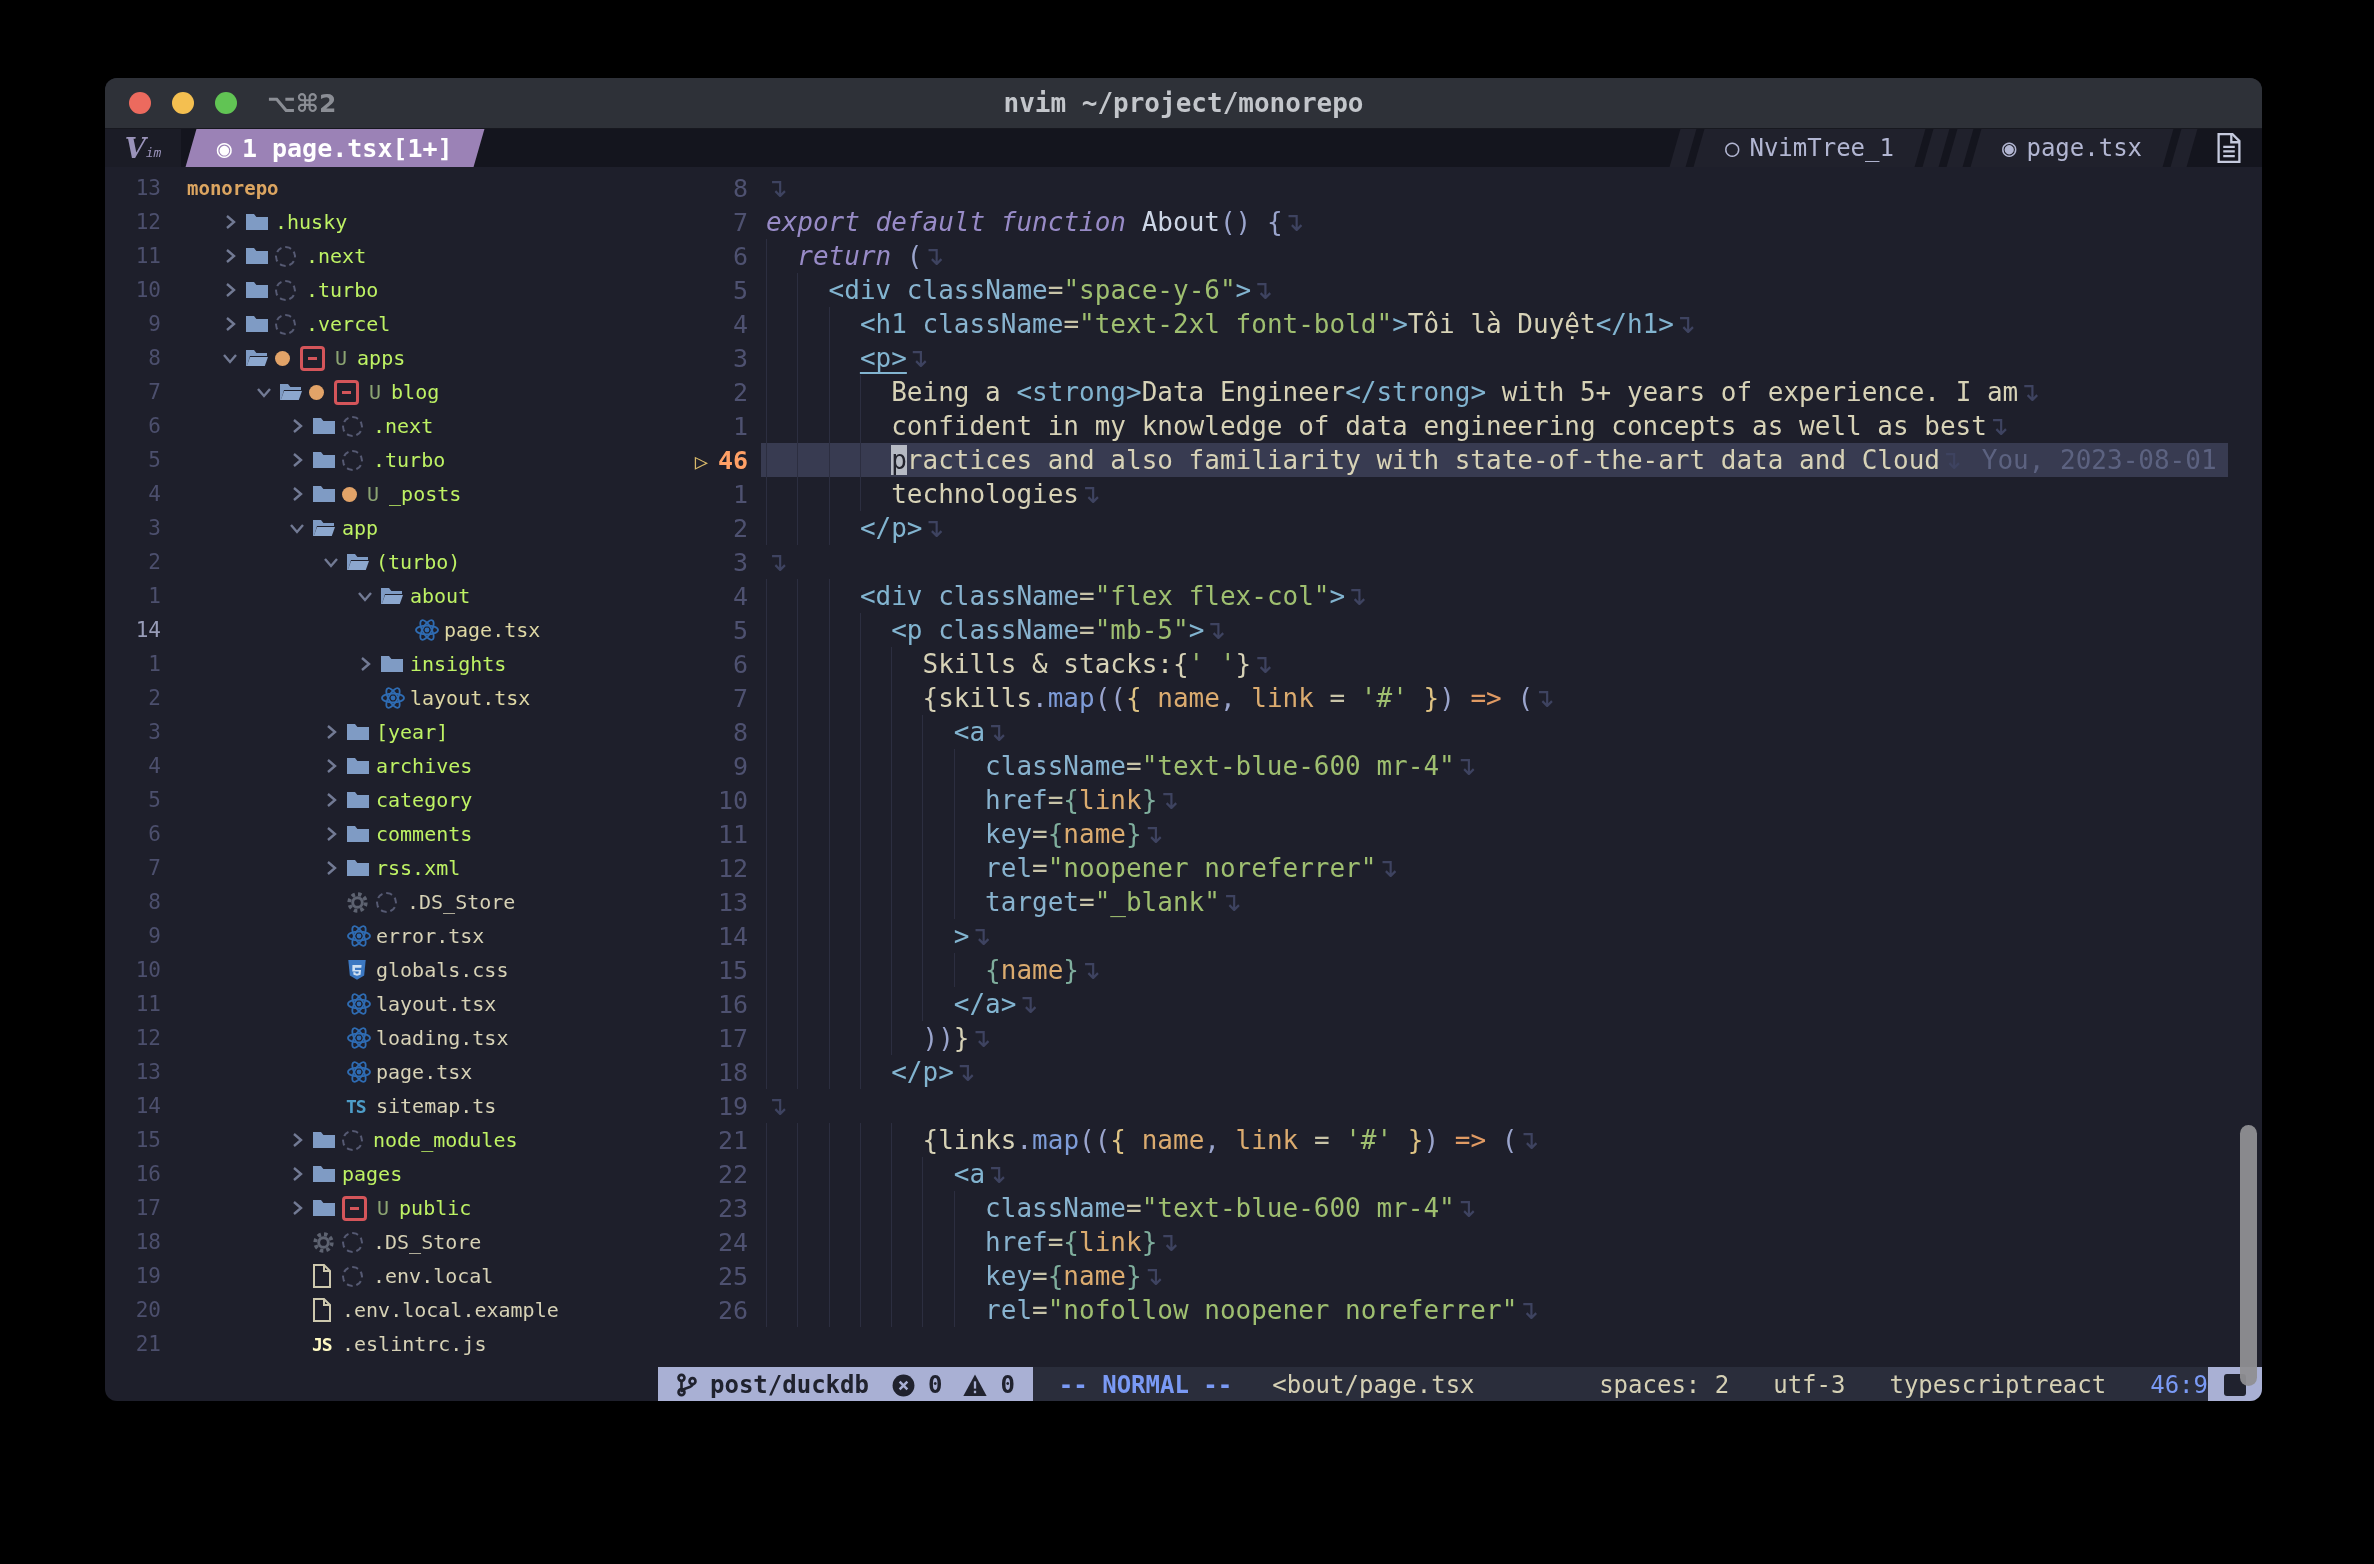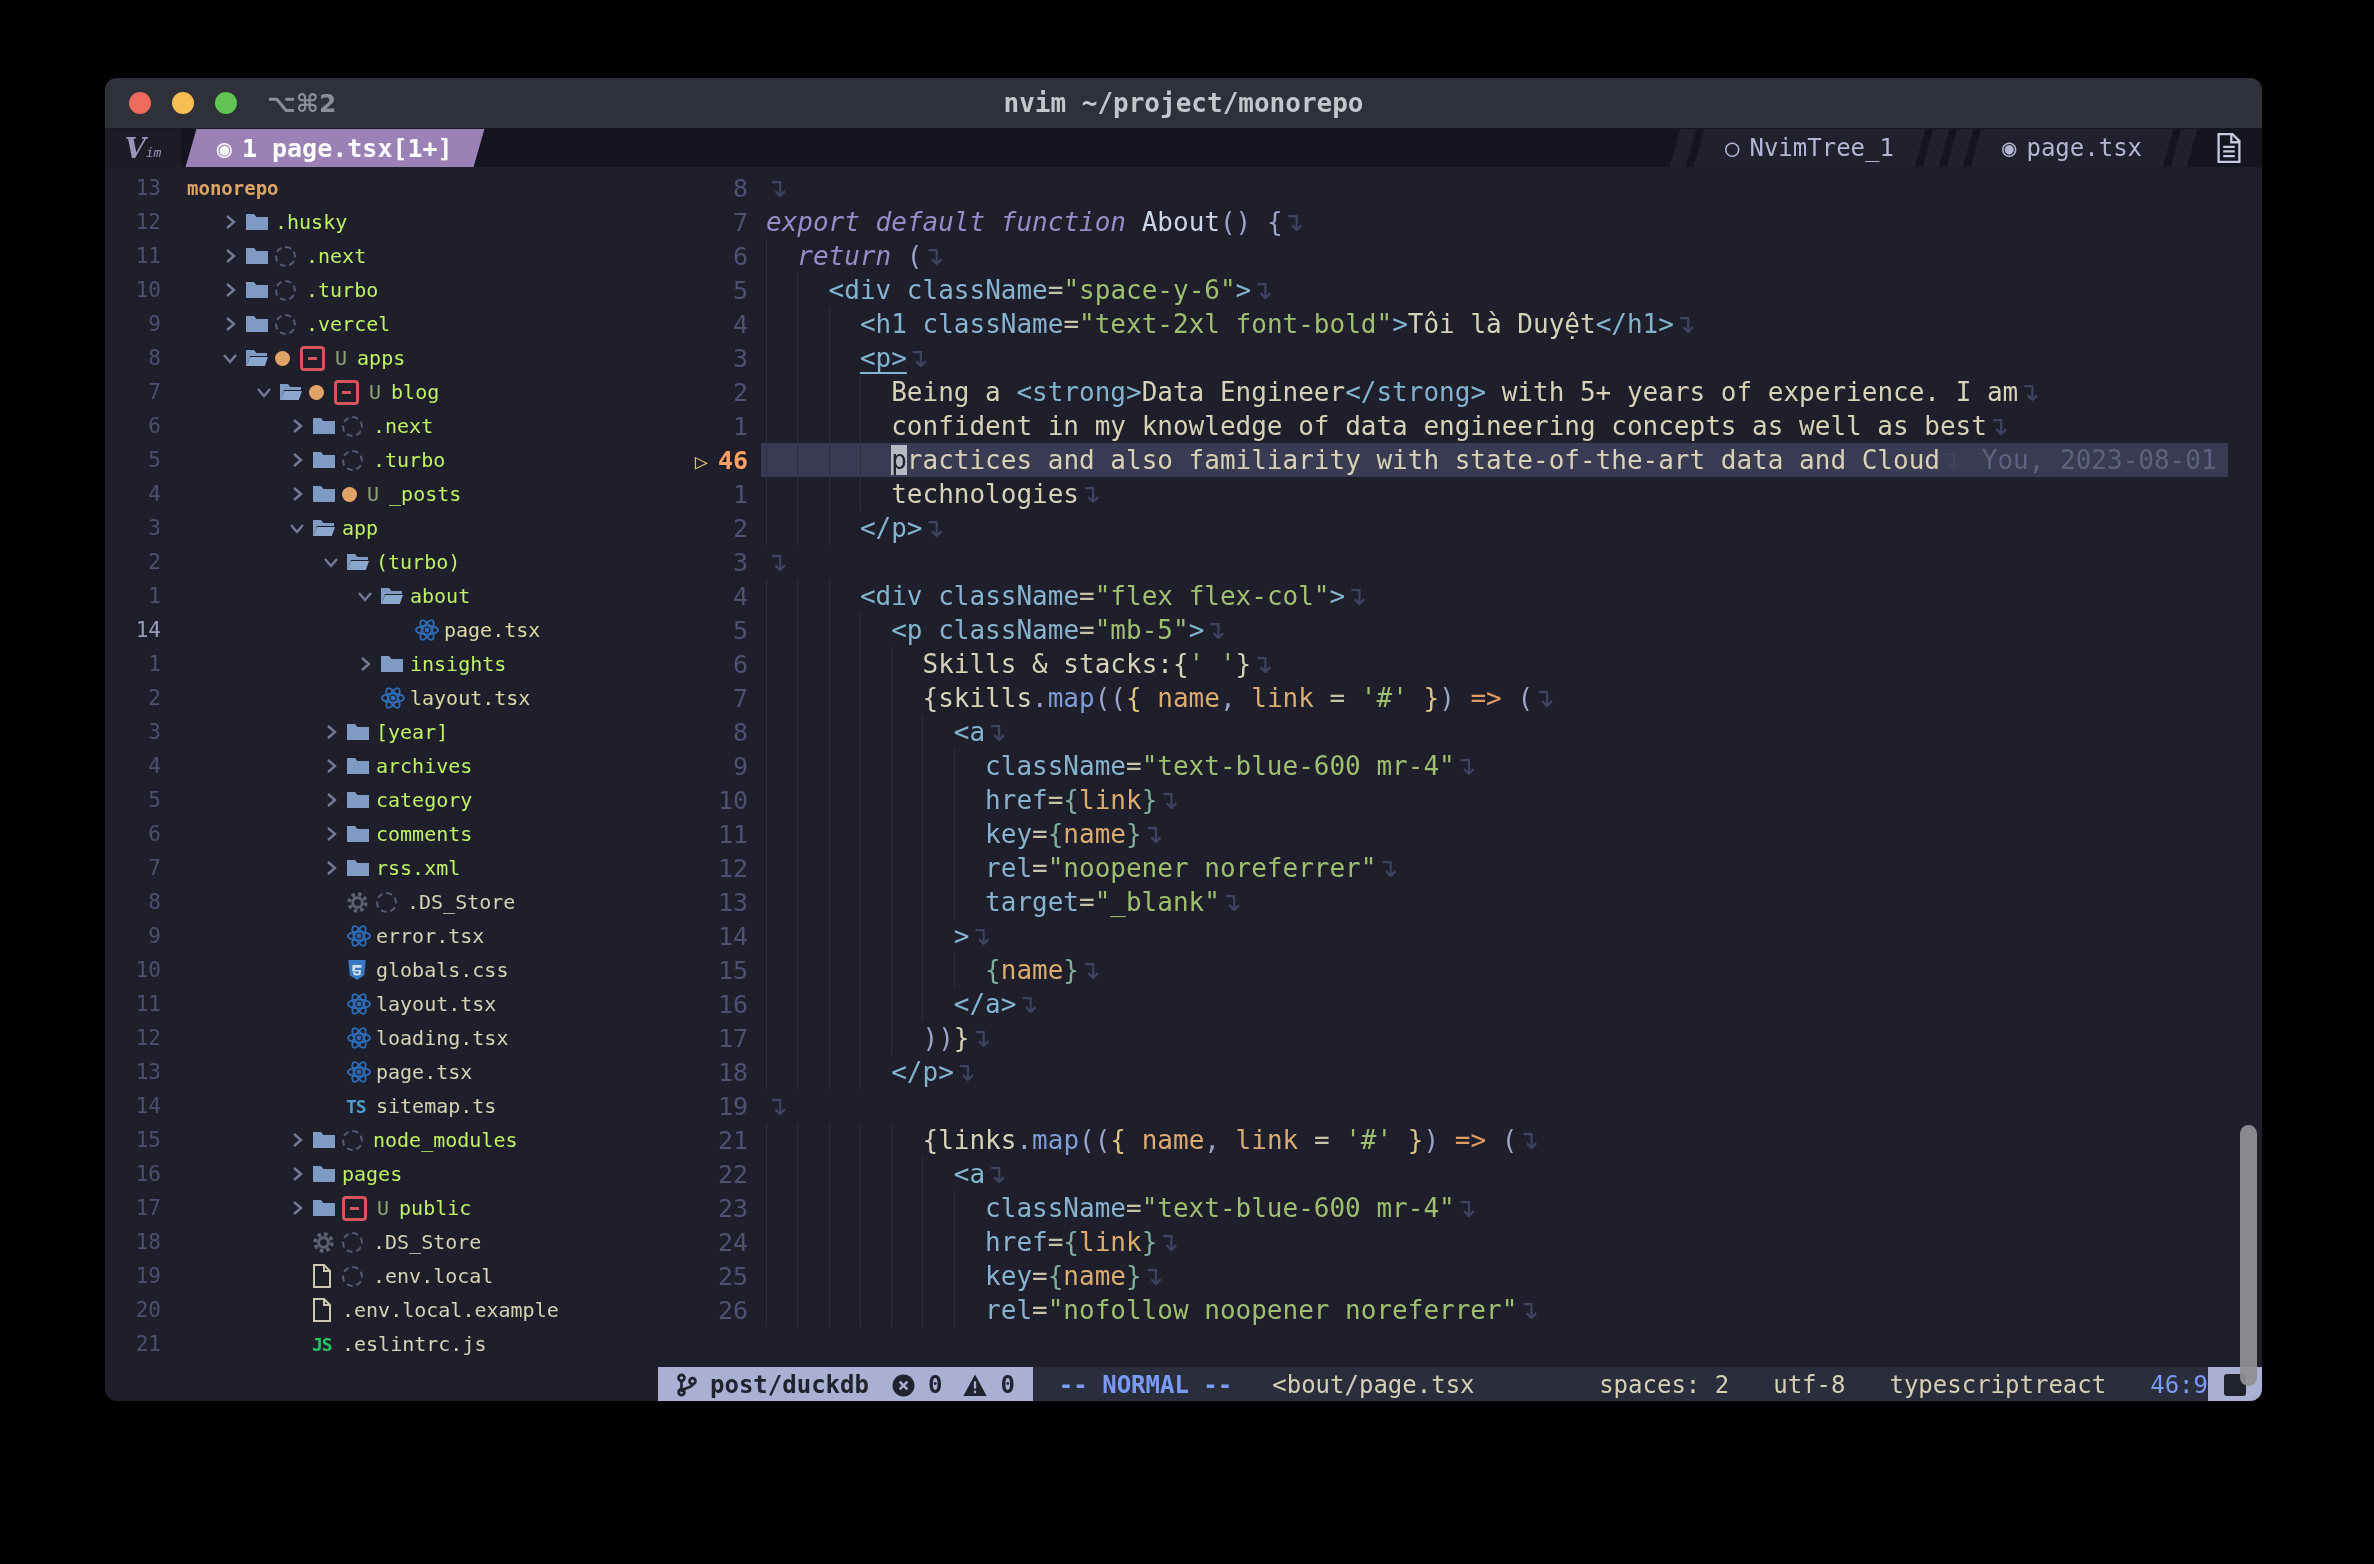--- a/index.html
+++ b/index.html
@@ -38,21 +38,21 @@
   .tname.root{color:#dca561;font-weight:bold;font-size:19px;}
   .tname.dir{color:#bef264;text-align:right;}
   .tname.file{color:#d7d2b6;}
   .tname.fileopen{color:#ded7a4;}
   .badge-ignored{width:17px;height:17px;border:2px dashed #565a73;border-radius:50%;display:inline-block;}
   .badge-dot{width:15px;height:15px;border-radius:50%;background:#e2a368;display:inline-block;}
   .badge-box{width:19px;height:19px;border:3px solid #d4555a;border-radius:4px;display:inline-flex;align-items:center;justify-content:center;}
   .badge-box i{width:9px;height:3px;background:#d4555a;display:block;}
   .badge-u{color:#8ba372;font-size:20px;}
   .tsmini{font-weight:bold;font-size:18px;color:#4e9dc8;letter-spacing:-1px;}
-  .jsmini{font-weight:bold;font-size:18px;color:#22c55e;letter-spacing:-1px;}
+  .jsmini{font-weight:bold;font-size:18px;color:#fef9c3;letter-spacing:-1px;}
   
   .editor{flex:1;min-width:0;position:relative;padding-top:4px;}
   .crow{height:34px;line-height:34px;white-space:pre;font-size:26px;position:relative;}
   .crow .clhl{position:absolute;left:103px;right:34px;top:0;bottom:0;background:#383b51;}
   .ln{display:inline-block;width:90px;text-align:right;color:#4e5170;position:relative;font-size:25px;}
   .ln .fold{color:#d9b96a;margin-right:10px;font-size:22px;}
   .ln.curln{color:#ffa066;font-weight:bold;}
   .ct{margin-left:18px;position:relative;}
   .tk.kw{color:#988bc7;font-style:italic;}
   .tk.fn{color:#ccd5e5;}
@@ -373,21 +373,21 @@
               <path d="M12 1.5L23.2 22H.8z" fill="#20222e"></path>
               <rect x="10.9" y="8" width="2.2" height="7" fill="#a9b0d4"></rect>
               <rect x="10.9" y="17" width="2.2" height="2.4" fill="#a9b0d4"></rect>
             </svg>
           <span class="cnt">0</span>
         </div>
         <span class="mode">-- NORMAL --</span>
         <span class="fname">&lt;bout/page.tsx</span>
         <span class="sgrow"></span>
         <span class="sitem">spaces: 2</span>
-        <span class="sitem">utf-8</span>
+        <span class="sitem">utf-3</span>
         <span class="sitem">typescriptreact</span>
         <span class="pos">46:9</span>
         <span class="poswidget">
             <i></i>
           </span>
       </div>
     </div>
   </div>
   <div class="sbthumb"></div>
 </div>

